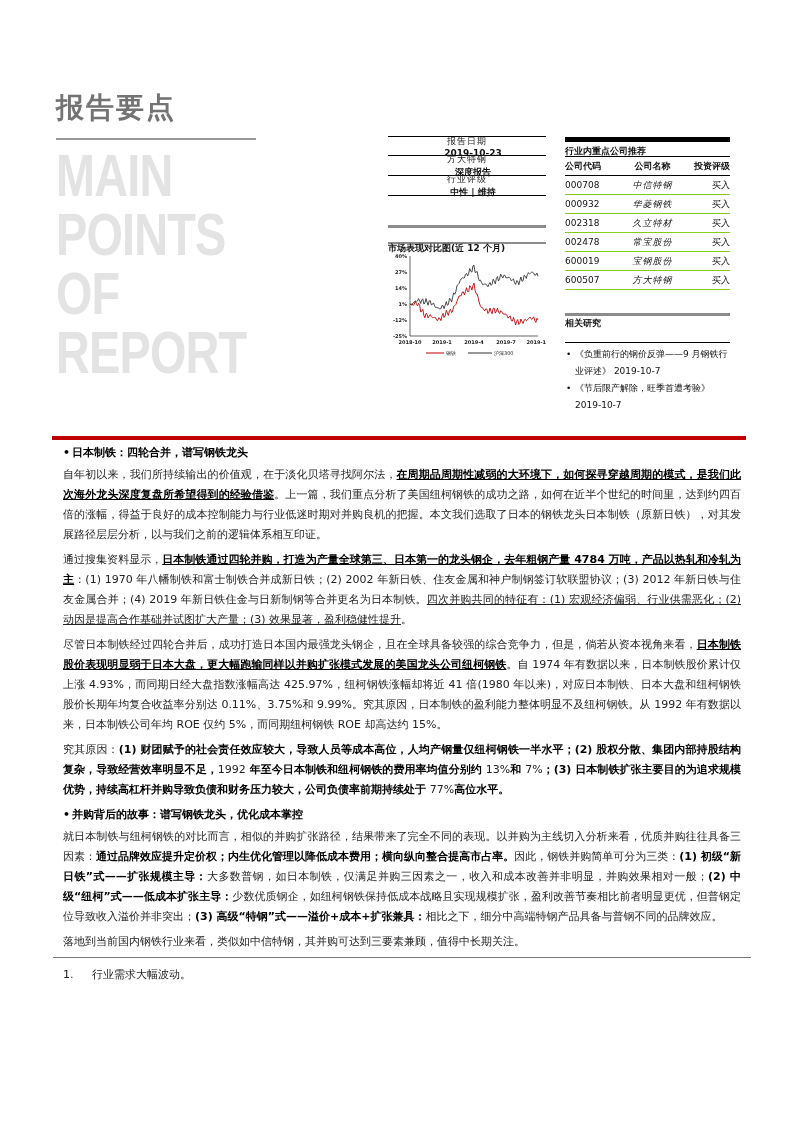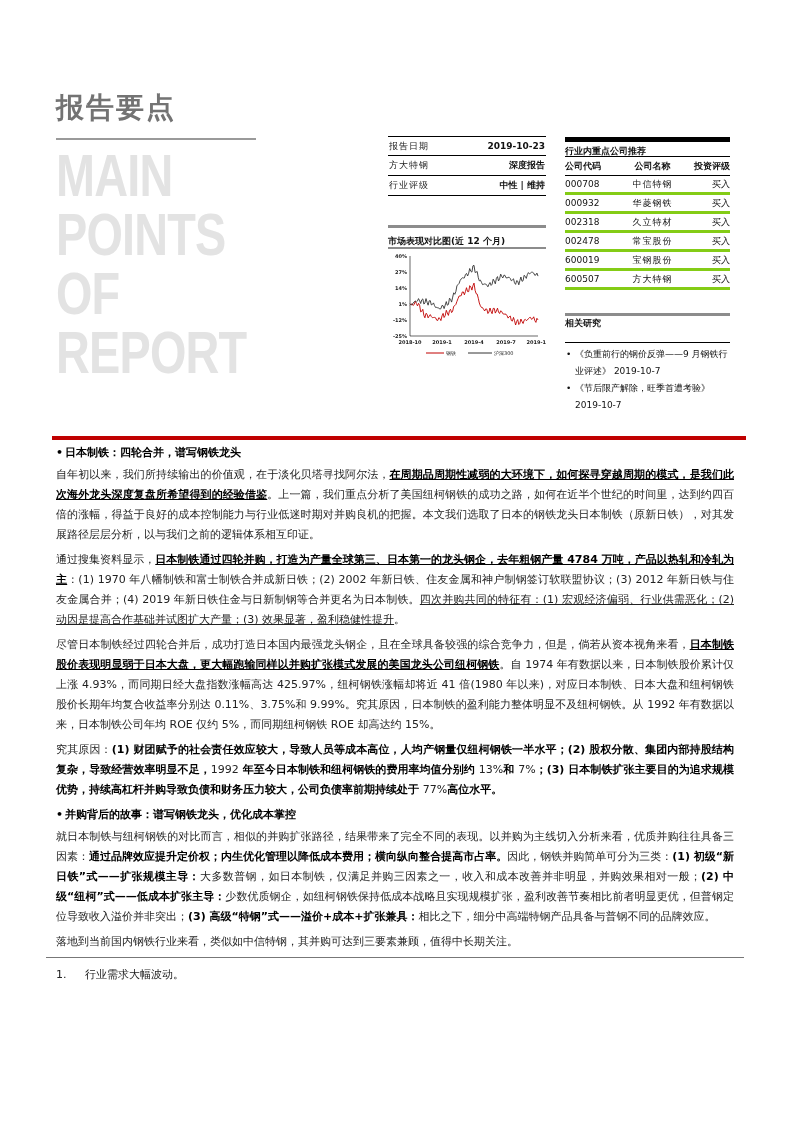--- a/index.html
+++ b/index.html
@@ -6,49 +6,49 @@
   html, body { width: 793px; height: 1122px; background: #fff; }
   body { position: relative; font-family: "DejaVu Sans", "Liberation Sans", sans-serif; color: #111; overflow: hidden; }
 
   .title-cn { position: absolute; left: 56px; top: 82px; font-size: 28px; font-weight: bold; color: #737373; letter-spacing: 2px; line-height: 52px; }
   .title-rule { position: absolute; left: 56px; top: 138px; width: 200px; height: 2px; background: #9a9a9a; }
   .title-en { position: absolute; left: 56px; top: 146px; font-family: "Liberation Sans", sans-serif; font-weight: bold; font-size: 60px; line-height: 59px; color: #e3e3e3; transform: scaleX(0.78); transform-origin: left top; letter-spacing: -1px; }
   .title-en div { white-space: nowrap; }
 
   
   .info { position: absolute; left: 388px; top: 136px; width: 158px; font-size: 9px; }
-  .info .row { display: flex; justify-content: space-between; align-items: center; height: 20px; border-bottom: 1px solid #000; padding: 0 1px; }
+  .info .row { display: flex; justify-content: center; align-items: center; height: 20px; border-bottom: 1px solid #000; padding: 0 1px; flex-direction: column; }
   .info .row:first-child { border-top: 1.5px solid #000; }
   .info .row .k { color: #222; letter-spacing: 1px; }
   .info .row .v { font-weight: bold; margin-left: 12px; }
 
-  .chart-title { position: absolute; left: 388px; top: 225px; width: 158px; font-size: 9px; font-weight: bold; border-top: 3px solid #8c8c8c; border-bottom: 2px solid #8c8c8c; height: 24px; line-height: 13px; padding-top: 7px; }
+  .chart-title { position: absolute; left: 388px; top: 225px; width: 158px; font-size: 9px; font-weight: bold; border-top: 3px solid #8c8c8c; border-bottom: 2px solid #8c8c8c; height: 18px; line-height: 13px; padding-top: 14px; }
   .chart { position: absolute; left: 388px; top: 248px; width: 158px; height: 115px; }
   .chart svg { width: 158px; height: 115px; display: block; }
 
   
   .comp { position: absolute; left: 565px; top: 137px; width: 165px; font-size: 9px; }
   .comp .cap { font-weight: bold; height: 20px; line-height: 18px; border-top: 5px solid #000000; border-bottom: 1.5px solid #000; }
-  .comp .hdr, .comp .r { display: flex; height: 19px; align-items: center; border-bottom: 3px solid #84cc16; }
+  .comp .hdr, .comp .r { display: flex; height: 19px; align-items: center; border-bottom: 1px solid #84cc16; }
   .comp .hdr { font-weight: bold; border-bottom: 1.5px solid #000; }
   .comp .c1 { width: 55px; }
   .comp .c2 { width: 65px; text-align: center; }
   .comp .c3 { width: 45px; text-align: right; }
-  .comp .r .c2 { letter-spacing: 1px; }
+  .comp .r .c2 { letter-spacing: 1px; font-style: italic; }
 
   .related { position: absolute; left: 565px; top: 313px; width: 165px; font-size: 9px; }
   .related .cap { font-weight: bold; height: 30px; line-height: 14px; border-top: 3px solid #8c8c8c; border-bottom: 1.5px solid #000; }
   .related ul { list-style: none; margin-top: 3px; }
   .related li { position: relative; padding-left: 10px; line-height: 17px; }
   .related li::before { content: "•"; position: absolute; left: 1px; top: 0; }
   .related .date { display: block; }
 
   .red-bar { position: absolute; left: 52px; top: 436px; width: 694px; height: 4px; background: #c00000; }
 
-  .main { position: absolute; left: 56px; top: 443px; width: 678px; font-size: 11px; line-height: 20px; color: #222; }
+  .main { position: absolute; left: 63px; top: 443px; width: 678px; font-size: 11px; line-height: 20px; color: #222; }
   .sec-h { font-weight: bold; font-size: 11px; color: #000; height: 20px; line-height: 20px; margin-bottom: 2px; }
   .sec-h .dot { display: inline-block; width: 9px; }
   p.para { text-align: justify; margin-bottom: 5px; }
   p.para b { color: #000; }
   .u { text-decoration: underline; }
   .ub { text-decoration: underline; font-weight: bold; color: #000; }
   .risk-rule { height: 1px; background: #777; margin: 3px -10px 0 -10px; }
   .risk-h { font-weight: bold; color: #000; line-height: 22px; margin-top: 0px; }
   .risk-item { display: flex; line-height: 22px; margin-top: 6px; }
   .risk-item .n { width: 29px; }

